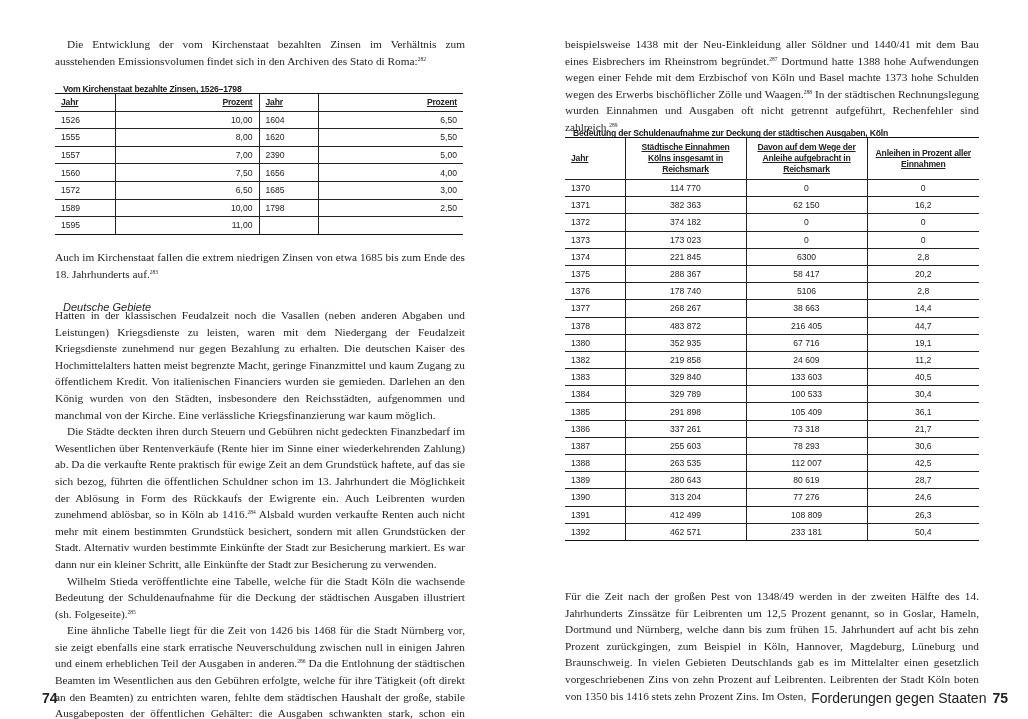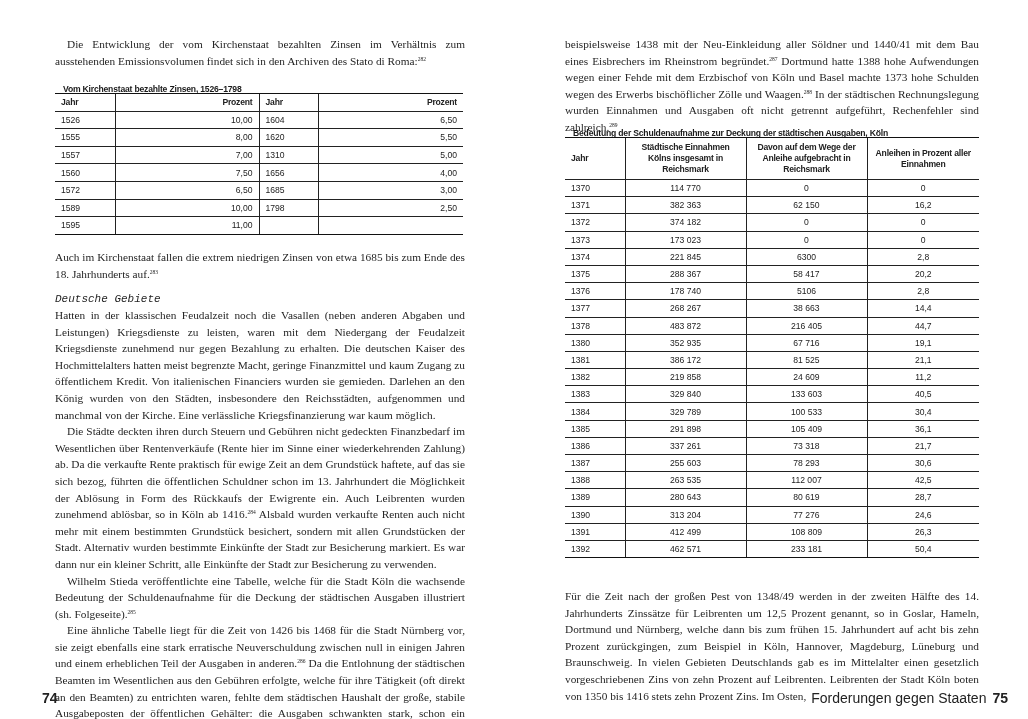--- a/index.html
+++ b/index.html
@@ -19,37 +19,37 @@
   }
   .indent { text-indent: 12px; }
   sup.fn { font-size: 5.5px; vertical-align: 4px; line-height: 0; }
 
   .tbl-title {
     font-family: "Liberation Sans", "DejaVu Sans", sans-serif;
     font-size: 8.6px; font-weight: bold; letter-spacing: -0.2px;
     margin: 8px; color: #1a1a1a;
   }
   .heading-it {
-    font-family: Liberation Mono, monospace;
-    font-style: italic; font-size: 11px; margin: 0; line-height: 16.6px;
+    font-family: Liberation Sans, sans-serif;
+    font-style: italic; font-size: 11px; margin: 8px; line-height: 16.6px;
   }
 
   table.data {
     border-collapse: collapse;
     font-family: "Liberation Sans", "DejaVu Sans", sans-serif;
     font-size: 8.6px; color: #222;
     table-layout: fixed;
   }
   table.data th, table.data td {
     border-top: 1px solid #222; border-bottom: 1px solid #222;
     padding: 0 6px; font-weight: normal;
   }
   table.data th { font-weight: bold; letter-spacing: -0.2px; }
   table.data th + th, table.data td + td { border-left: 1px solid #222; }
-  table.data thead tr:first-child th { border-top: 1.5px solid #111; }
+  table.data thead tr:first-child th { border-top: 1.5px solid #111; text-decoration: underline; }
   table.data tbody tr:last-child td { border-bottom: 1.5px solid #111; }
 
   #tbl-left { width: 408px; }
   #tbl-left th, #tbl-left td { height: 16.6px; }
   #tbl-left th { text-align: left; }
   #tbl-left th.c, #tbl-left td.c { text-align: right; }
 
   #tbl-right { width: 414px; }
   #tbl-right th { height: 41px; text-align: center; line-height: 11px; }
   #tbl-right th:first-child { text-align: left; }
@@ -98,21 +98,21 @@
         </tr>
       <tr>
           <td>1555</td>
           <td class="c">8,00</td>
           <td>1620</td>
           <td class="c">5,50</td>
         </tr>
       <tr>
           <td>1557</td>
           <td class="c">7,00</td>
-          <td>1310</td>
+          <td>2390</td>
           <td class="c">5,00</td>
         </tr>
       <tr>
           <td>1560</td>
           <td class="c">7,50</td>
           <td>1656</td>
           <td class="c">4,00</td>
         </tr>
       <tr>
           <td>1572</td>
@@ -224,26 +224,20 @@
           <td class="c">216 405</td>
           <td class="c">44,7</td>
         </tr>
         <tr>
           <td>1380</td>
           <td class="c">352 935</td>
           <td class="c">67 716</td>
           <td class="c">19,1</td>
         </tr>
         <tr>
-          <td>1381</td>
-          <td class="c">386 172</td>
-          <td class="c">81 525</td>
-          <td class="c">21,1</td>
-        </tr>
-        <tr>
           <td>1382</td>
           <td class="c">219 858</td>
           <td class="c">24 609</td>
           <td class="c">11,2</td>
         </tr>
         <tr>
           <td>1383</td>
           <td class="c">329 840</td>
           <td class="c">133 603</td>
           <td class="c">40,5</td>

